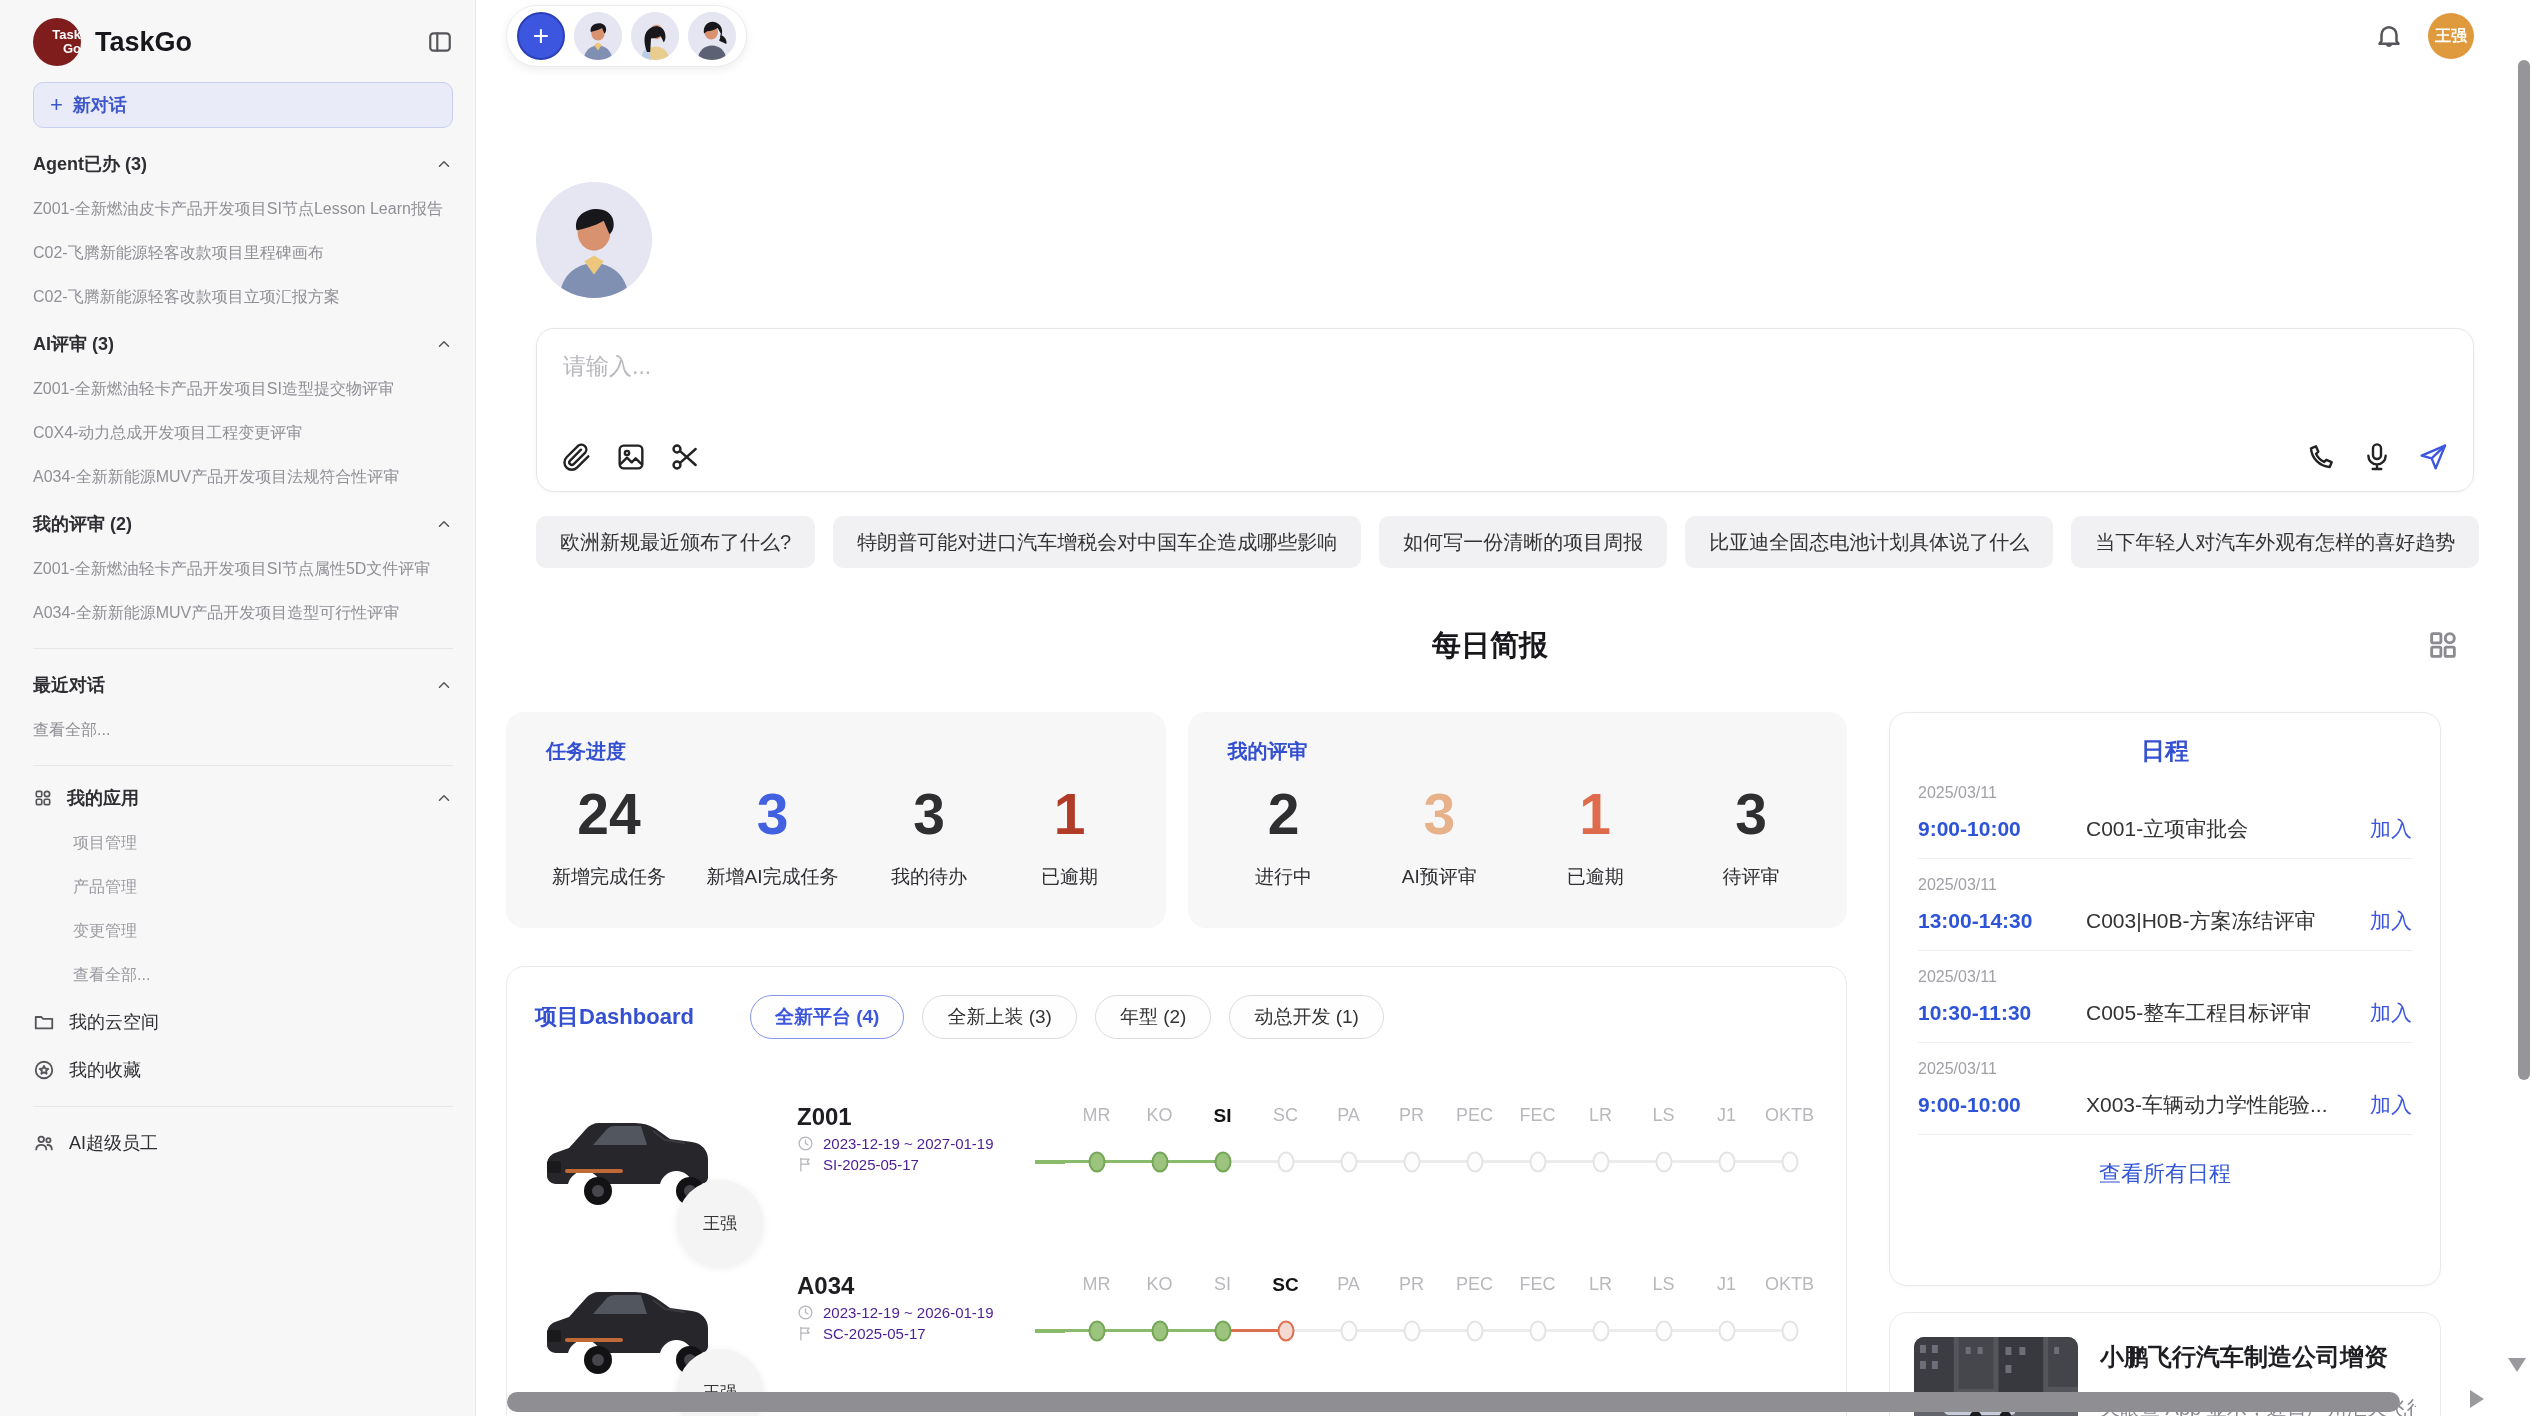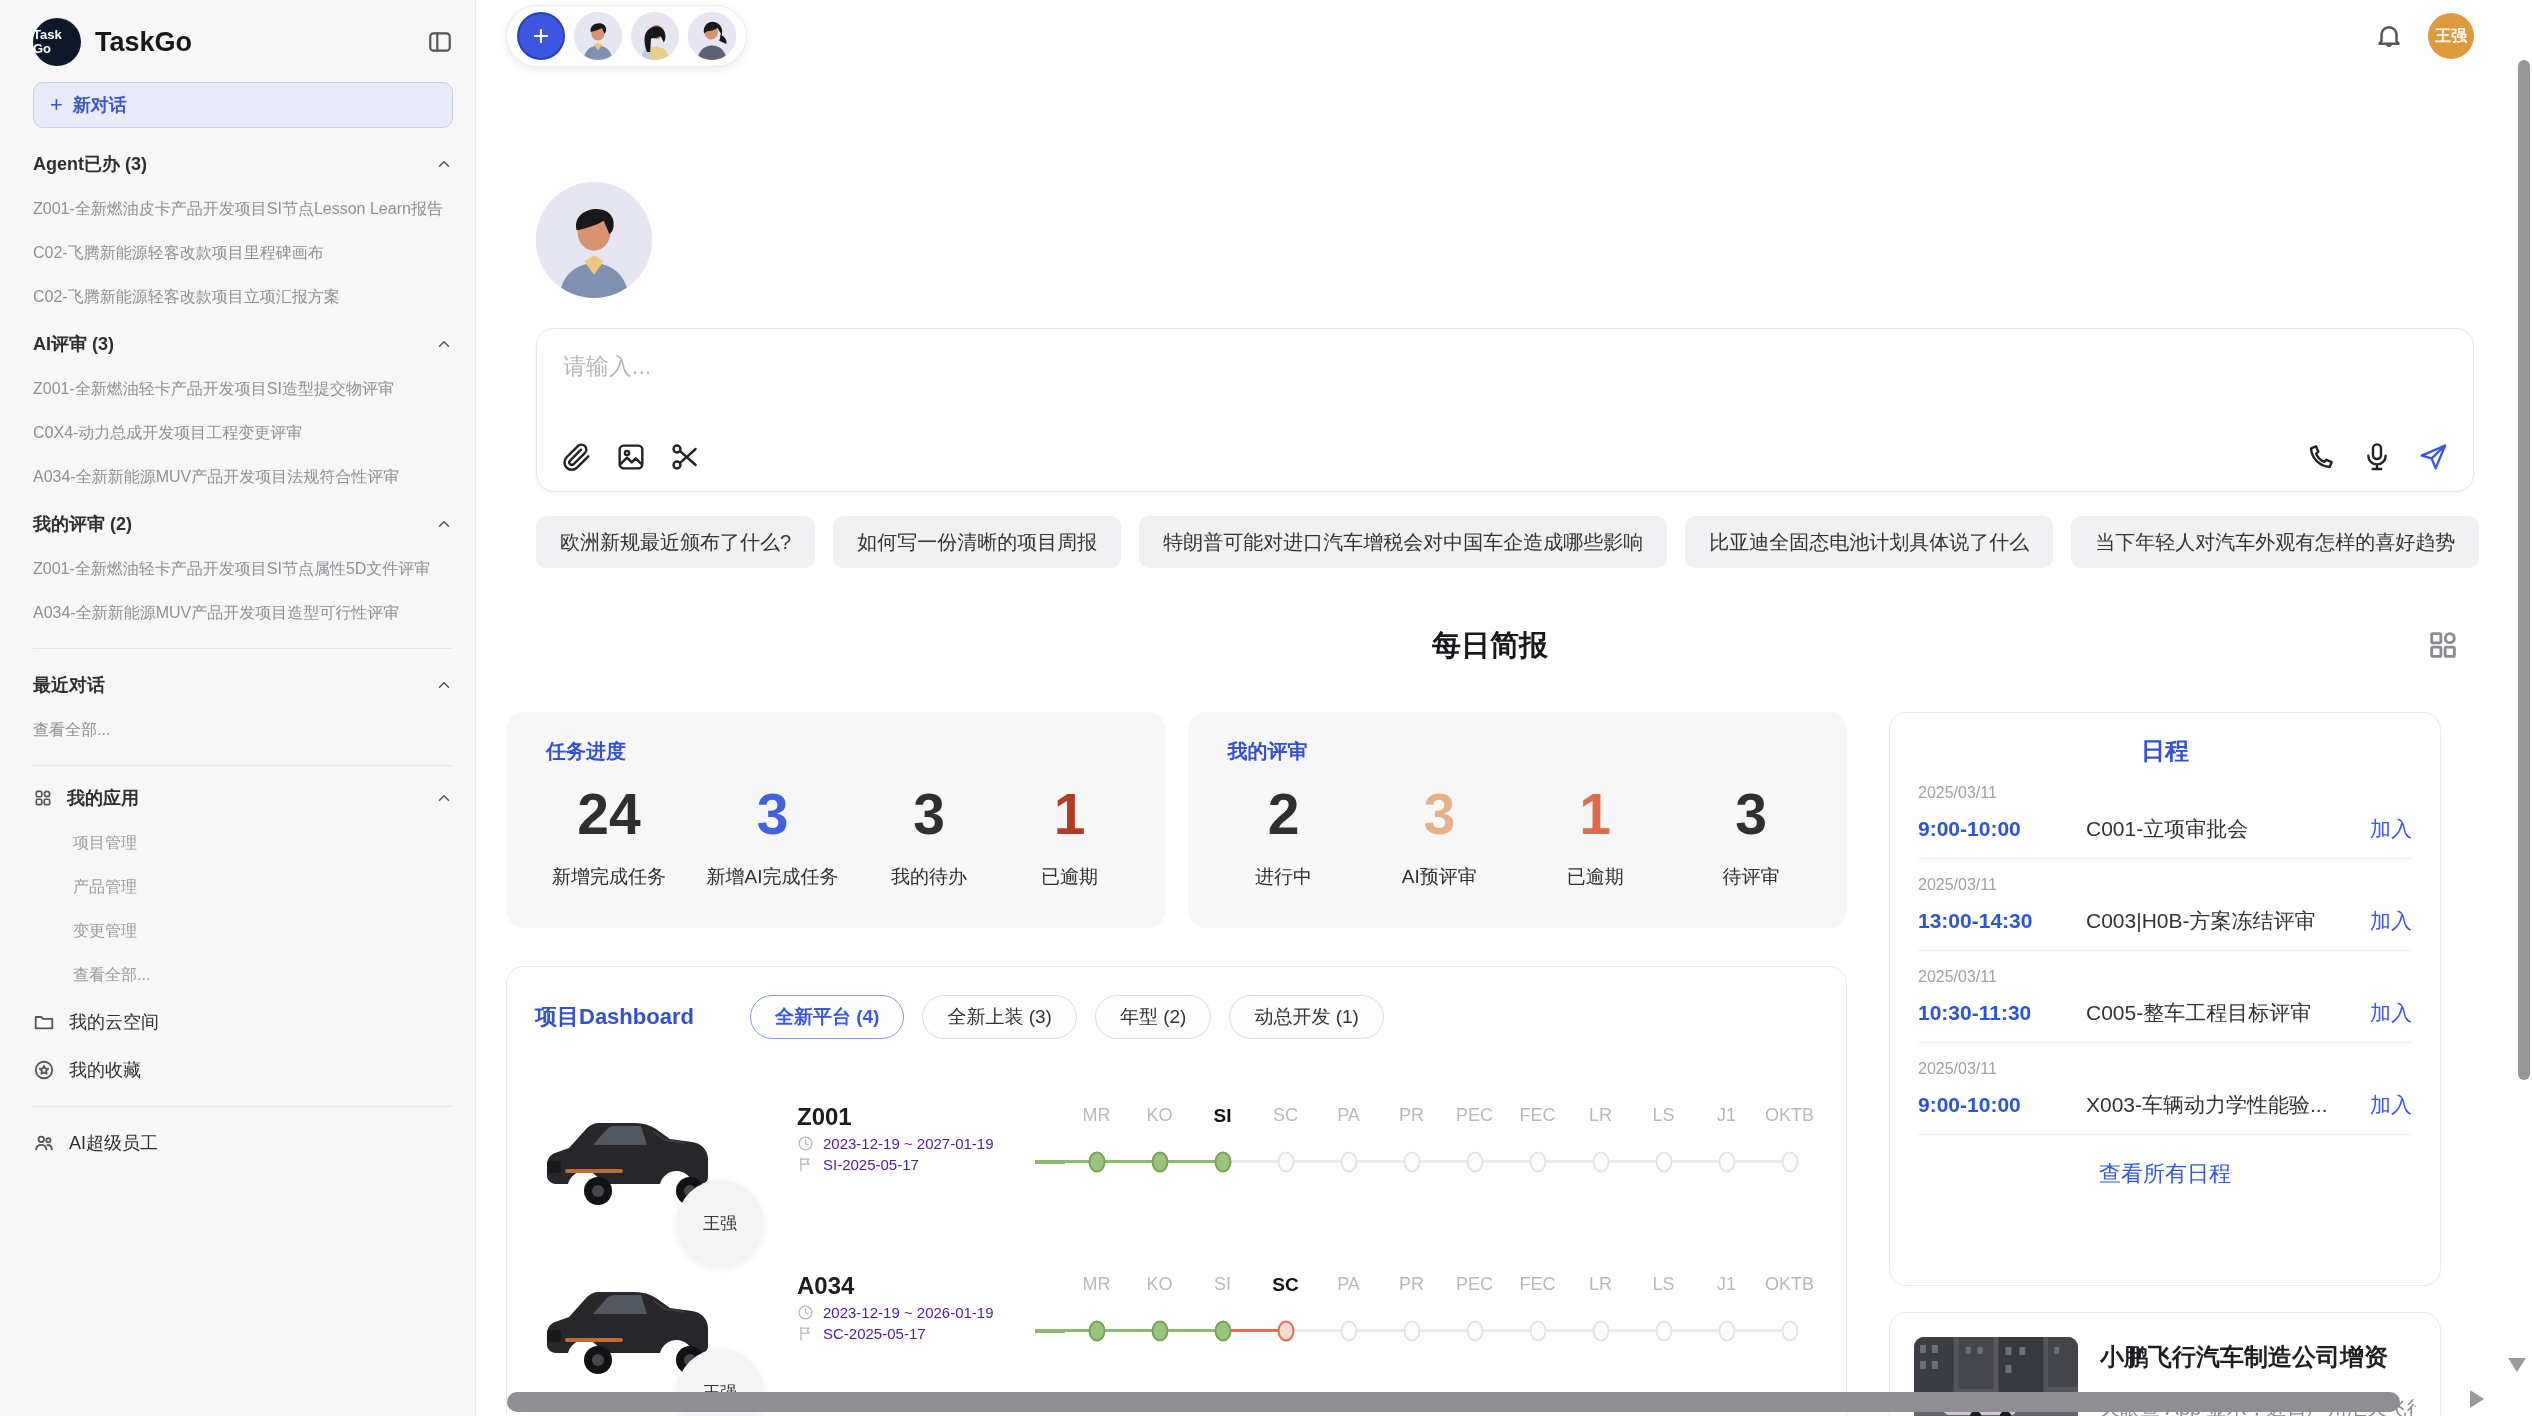--- a/index.html
+++ b/index.html
@@ -4,22 +4,22 @@
 <style>
   * { margin:0; padding:0; box-sizing:border-box; }
   html,body { width:2532px; height:1416px; overflow:hidden; background:#fff;
     font-family:"Liberation Sans","DejaVu Sans",sans-serif; color:#2a2a2e; }
   .app { display:flex; width:2532px; height:1416px; position:relative; }
 
   
   .sidebar { width:476px; min-width:476px; height:100%; background:#f7f7f8;
     border-right:1px solid #e8e8ec; padding:14px 22px 0 33px; overflow:hidden; }
   .side-head { display:flex; align-items:center; height:56px; }
-  .logo-circle { width:48px; height:48px; border-radius:50%; background:#0f172a; color:#fff;
-    display:flex; flex-direction:column; align-items:flex-start; justify-content:center;
+  .logo-circle { width:48px; height:48px; border-radius:50%; background:#7f1d1d; color:#fff;
+    display:flex; flex-direction:column; align-items:flex-end; justify-content:center;
     font-size:13px; font-weight:700; line-height:14px; }
   .side-title { font-size:27px; font-weight:700; margin-left:14px; color:#17171c; flex:1; }
   .icon-btn { background:none; border:none; cursor:pointer; display:flex; align-items:center; }
   svg.ic { stroke:#55555a; fill:none; stroke-width:2; stroke-linecap:round; stroke-linejoin:round; }
   .newchat-btn { margin-top:12px; width:100%; height:46px; background:#e9ebf8;
     border:1px solid #c9cfee; border-radius:10px; color:#3d56c9; font-size:18px;
     display:flex; align-items:center; padding-left:16px; cursor:pointer; font-weight:600;
     font-family:inherit; }
   .newchat-btn .plus { font-size:22px; margin-right:10px; font-weight:400; }
   .side-sec-head { display:flex; align-items:center; justify-content:space-between;
@@ -423,23 +423,23 @@
               <path d="M21 3.5 L11 13"></path>
             </svg>
         </span>
       </div>
     </div>
 
     <div class="chips">
 
         <div class="chip">欧洲新规最近颁布了什么?</div>
 
+        <div class="chip">特朗普可能对进口汽车增税会对中国车企造成哪些影响</div>
+
         <div class="chip">如何写一份清晰的项目周报</div>
-
-        <div class="chip">特朗普可能对进口汽车增税会对中国车企造成哪些影响</div>
 
         <div class="chip">比亚迪全固态电池计划具体说了什么</div>
 
         <div class="chip">当下年轻人对汽车外观有怎样的喜好趋势</div>
       </div>
 
     <div class="brief-head">
       <div class="brief-title">每日简报</div>
       <span class="brief-grid-ic">
         <svg viewBox="0 0 24 24">

